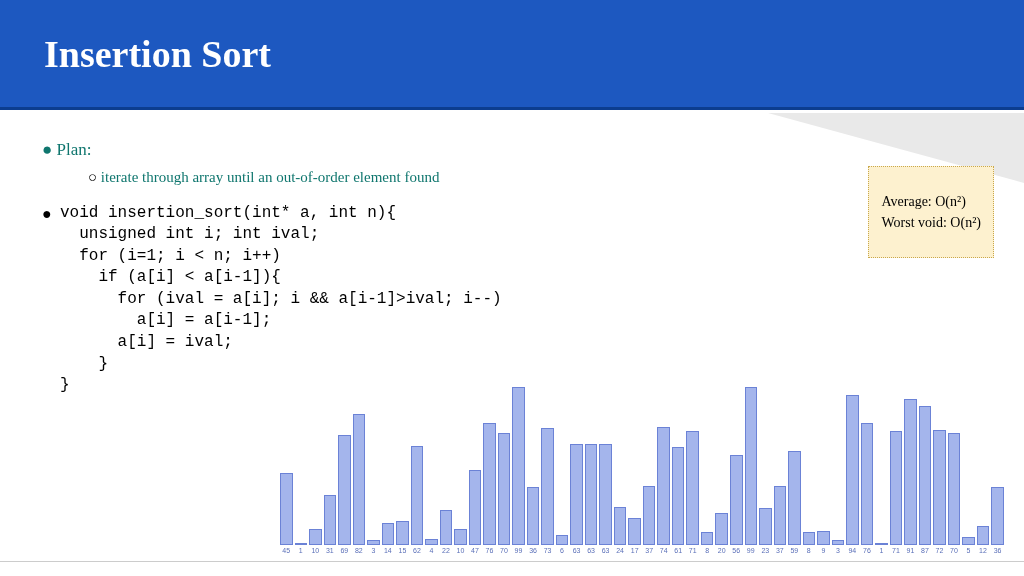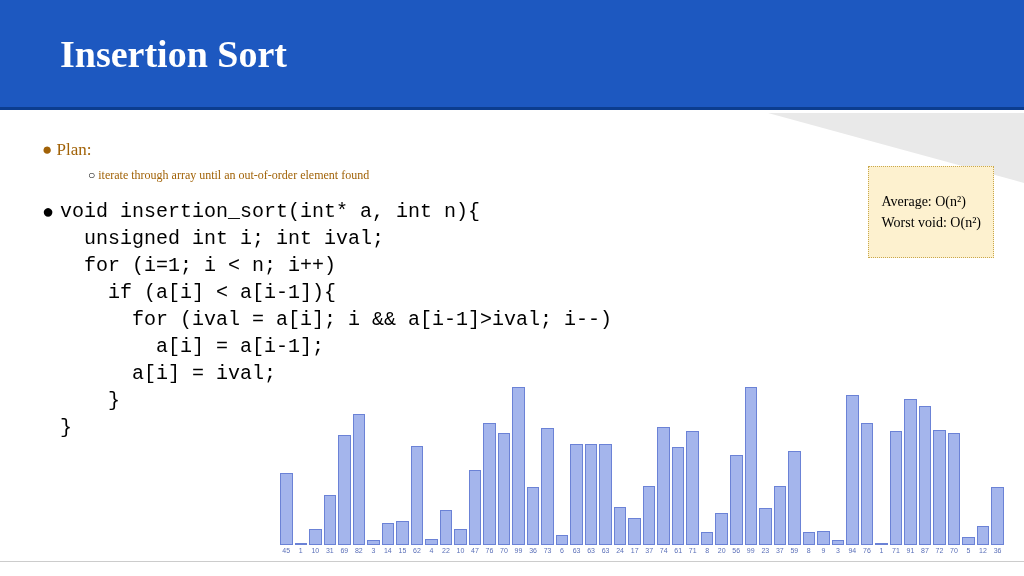--- a/index.html
+++ b/index.html
@@ -9,21 +9,21 @@
     font-family: Georgia, 'Times New Roman', serif;
     background: #fff;
     position: relative;
     overflow: hidden;
   }
   .header {
     background: #1d58c0;
     height: 110px;
     display: flex;
     align-items: center;
-    padding-left: 60px;
+    padding-left: 44px;
     border-bottom: 3px solid #0c3d8f;
   }
   .header h1 {
     color: #fff;
     font-size: 38px;
     font-weight: bold;
     font-family: Georgia, serif;
   }
   .diag {
     position: absolute;
@@ -33,28 +33,28 @@
     height: 70px;
     background: #e9e9e9;
     clip-path: polygon(20% 0, 100% 0, 100% 100%);
     z-index: 0;
   }
   .content {
     position: relative;
     padding: 30px 40px 0 60px;
     z-index: 1;
   }
-  .plan-block { font-size: 17px; color: #a16207; }
+  .plan-block { font-size: 17px; color: #0f766e; }
   .plan-heading::before { content: "● "; margin-left: -18px; }
-  .sub-list { list-style: none; margin: 6px 0 14px 28px; font-size: 12px; }
+  .sub-list { list-style: none; margin: 6px 0 14px 28px; font-size: 15px; }
   .sub-list li::before { content: "○ "; margin-left: -20px; color: #000; }
   .sub-list li { padding-left: 20px; line-height: 1.5; }
   .code-block {
     font-family: 'Courier New', monospace;
-    font-size: 20px;
+    font-size: 16px;
     color: #000;
     white-space: pre;
     line-height: 1.35;
     position: relative;
   }
   .code-bullet::before {
     content: "●";
     font-family: Georgia, serif;
     position: absolute;
     left: -18px;

